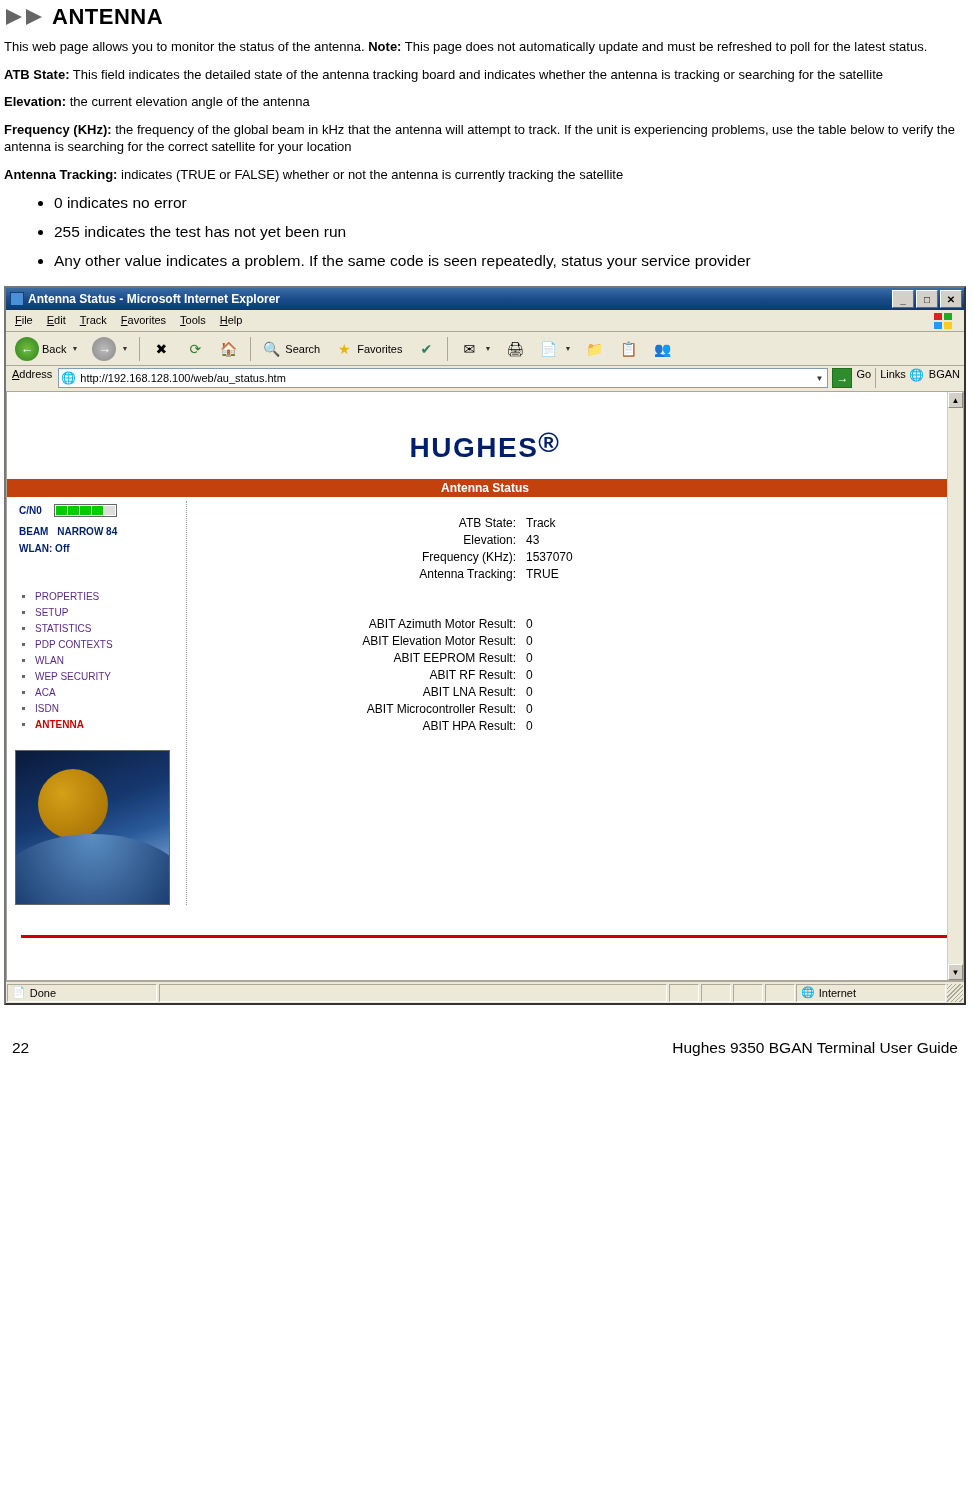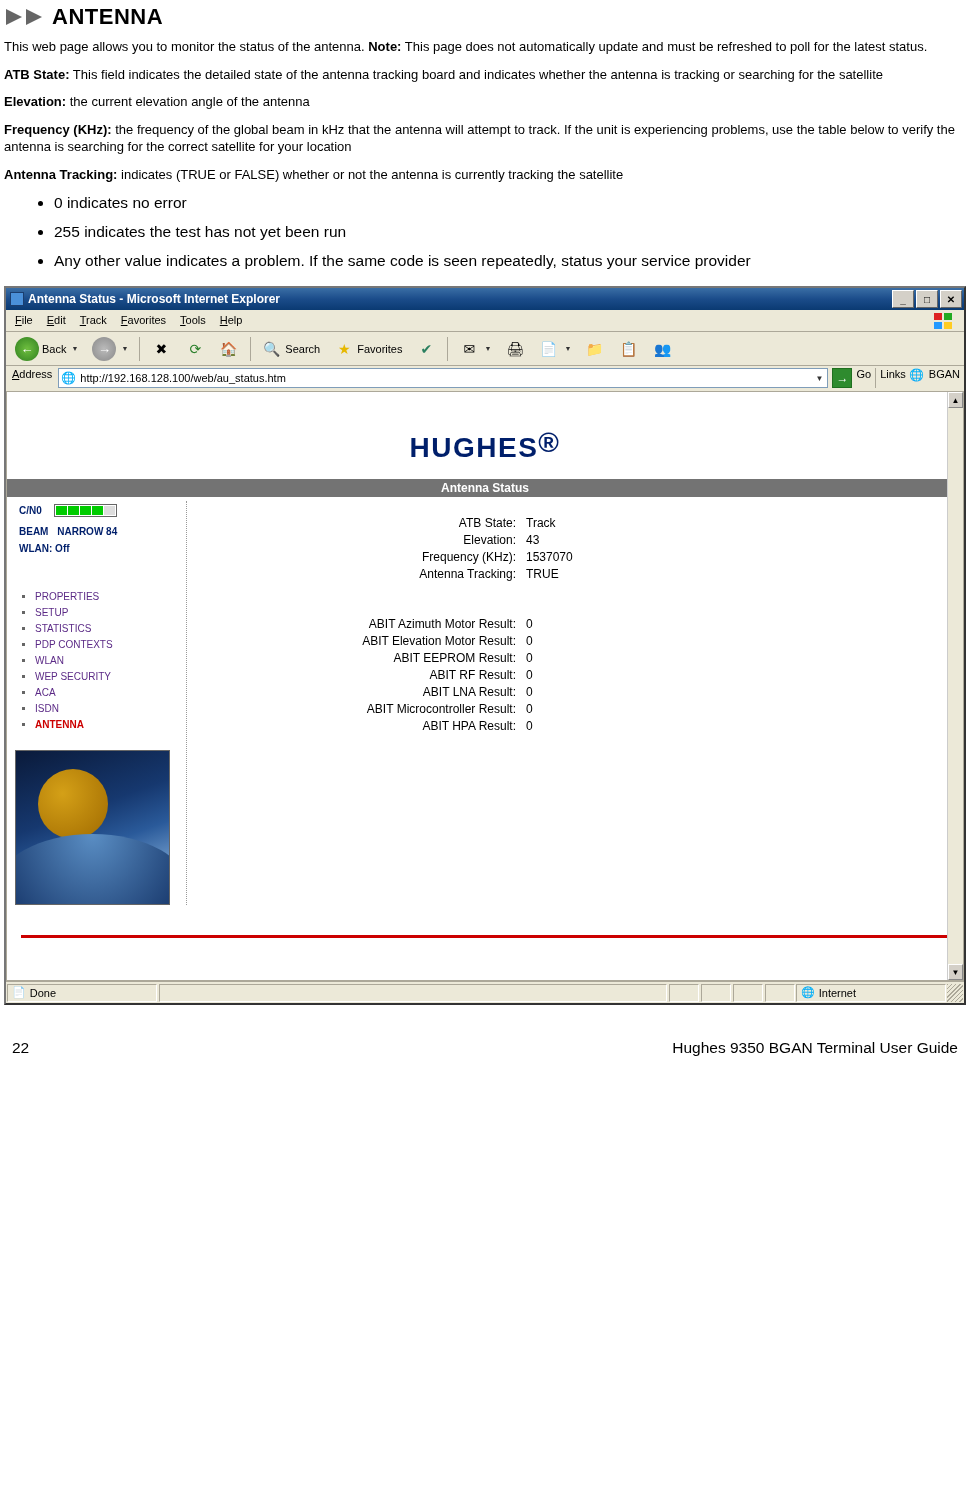--- a/index.html
+++ b/index.html
@@ -77,21 +77,21 @@
   .go-btn { width:20px; height:20px; background:#2e8b2e; color:#fff; display:flex; align-items:center; justify-content:center; font-weight:bold; font-size:12px; border:1px solid #1f6f1f; }
   .links-sep { width:1px; height:20px; background:#aca899; }
 
   .content-area { background:#fff; position:relative; border:1px solid #aca899; border-top:none; }
   .content-scroll { height: 588px; overflow:hidden; position:relative; }
 
   .hughes-logo { text-align:center; padding: 35px 0 15px; }
   .hughes-logo span { font-family: Arial Black, Arial; font-weight:900; color:#001f6b; font-size:28px; letter-spacing:1.5px; }
   .hughes-sub { font-size:6px; color:#001f6b; vertical-align: super; letter-spacing:1px; }
 
-  .red-bar { background:#737373; color:#fff; text-align:center; font-weight:bold; font-family: Verdana, Arial; font-size:12px; padding:2px 0; }
+  .red-bar { background:#c2410c; color:#fff; text-align:center; font-weight:bold; font-family: Verdana, Arial; font-size:12px; padding:2px 0; }
 
   .status-wrap { display:flex; padding: 4px 0 0 12px; }
   .left-col { width: 168px; font-family: Verdana, Arial; font-size:10px; border-right:1px dotted #999; padding-right:6px; }
   .cno-row { display:flex; align-items:center; gap:12px; padding:3px 0 6px; color:#001f6b; font-weight:bold; }
   .bars { display:flex; gap:1px; border:1px solid #666; padding:1px; background:#fff; }
   .bar { width:11px; height:9px; }
   .bar.on { background:#0c0; }
   .bar.off { background:#ddd; }
   .status-line { padding:3px 0; color:#001f6b; font-weight:bold; }
   .status-line .val { color:#001f6b; margin-left: 6px; }

